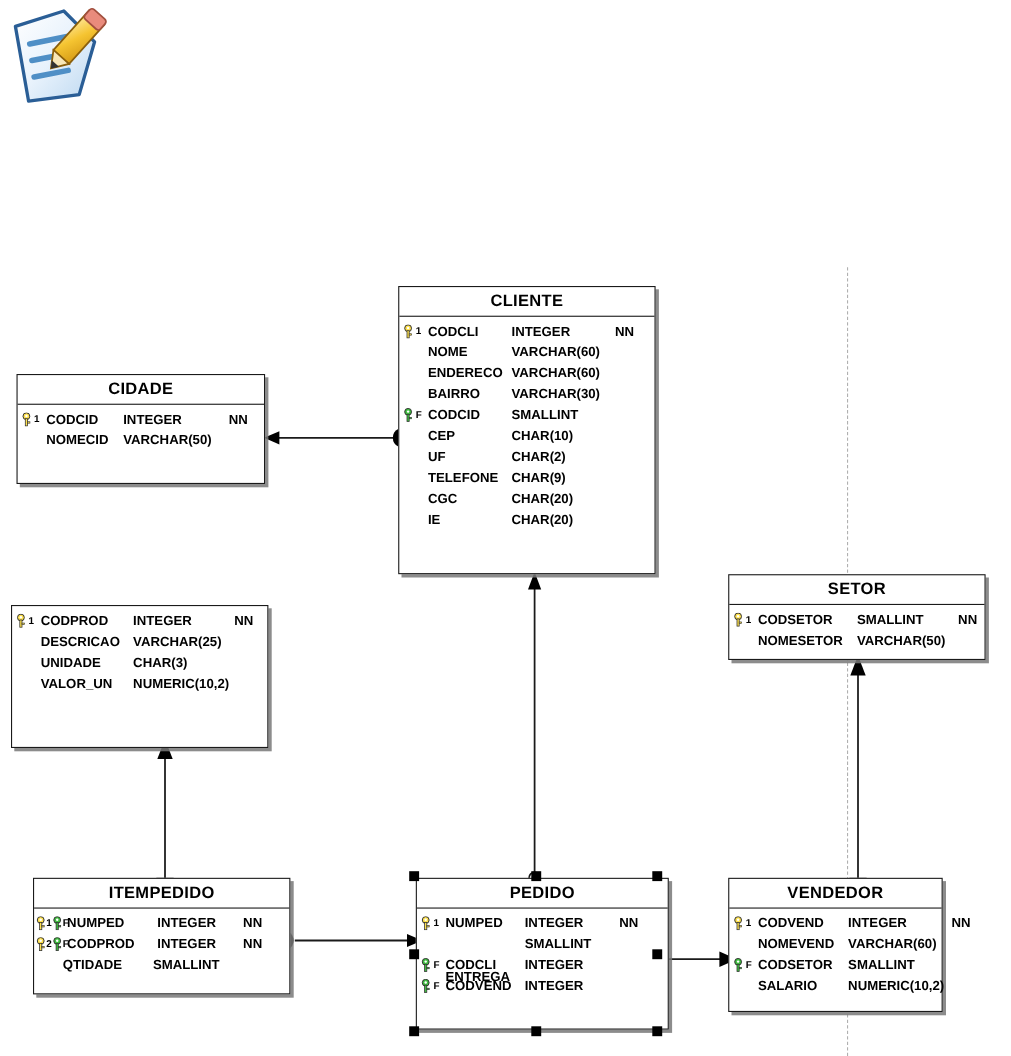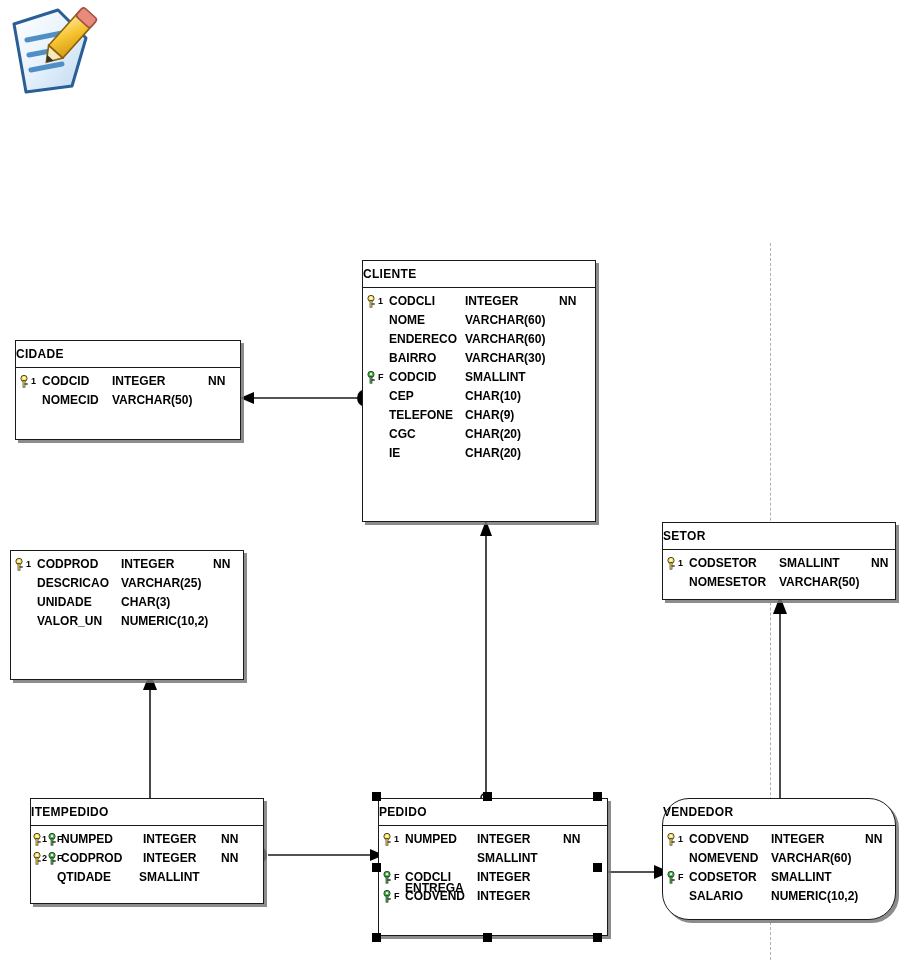--- a/index.html
+++ b/index.html
@@ -35,21 +35,22 @@
   .entity{
     position:absolute;
     background:#ffffff;
     border:1.5px solid #1a1a1a;
     box-sizing:border-box;
     box-shadow:3px 3px 0 0 rgba(120,120,120,.85);
   }
   .entity-title{
     height:26px;
     line-height:26px;
-    font-size:12px;
+    text-align:center;
+    font-size:15px;
     font-weight:bold;
     color:#000;
     border-bottom:1.5px solid #1a1a1a;
     letter-spacing:.3px;
     white-space:nowrap;
     overflow:hidden;
   }
   .entity-body{padding:4px 0 2px 0;}
   .attr-row{
     display:flex;
@@ -259,20 +260,27 @@
           <div class="attr-row">
             <div class="keycell"></div>
             <div class="cols">
               <span style="left: 0px;">CEP</span>
               <span style="left: 76px;">CHAR(10)</span>
             </div>
           </div>
           <div class="attr-row">
             <div class="keycell"></div>
             <div class="cols">
+              <span style="left: 0px;">UF</span>
+              <span style="left: 76px;">CHAR(2)</span>
+            </div>
+          </div>
+          <div class="attr-row">
+            <div class="keycell"></div>
+            <div class="cols">
               <span style="left: 0px;">TELEFONE</span>
               <span style="left: 76px;">CHAR(9)</span>
             </div>
           </div>
           <div class="attr-row">
             <div class="keycell"></div>
             <div class="cols">
               <span style="left: 0px;">CGC</span>
               <span style="left: 76px;">CHAR(20)</span>
             </div>
@@ -490,21 +498,21 @@
         </div>
       </div>
       <div class="sel-handle" style="left: 372px; top: 792px;"></div>
       <div class="sel-handle" style="left: 483px; top: 792px;"></div>
       <div class="sel-handle" style="left: 593px; top: 792px;"></div>
       <div class="sel-handle" style="left: 372px; top: 863px;"></div>
       <div class="sel-handle" style="left: 593px; top: 863px;"></div>
       <div class="sel-handle" style="left: 372px; top: 933px;"></div>
       <div class="sel-handle" style="left: 483px; top: 933px;"></div>
       <div class="sel-handle" style="left: 593px; top: 933px;"></div>
-      <div class="entity" style="left: 662px; top: 798px; width: 234px; height: 122px; border-radius: 27px;">
+      <div class="entity" style="left: 662px; top: 798px; width: 195px; height: 122px;">
         <div class="entity-title">VENDEDOR</div>
         <div class="entity-body">
           <div class="attr-row">
             <div class="keycell">
               <span class="key">
                 <svg width="10" height="13" viewBox="0 0 10 13">
                   <circle cx="5" cy="3.4" r="3.1" fill="#ffe24d" stroke="#333" stroke-width="0.9"></circle>
                   <circle cx="5" cy="3.2" r="1.1" fill="#fff"></circle>
                   <rect x="4" y="5.6" width="2" height="6.6" fill="#ffe24d" stroke="#333" stroke-width="0.7"></rect>
                   <rect x="6" y="8.4" width="2.2" height="1.3" fill="#ffe24d" stroke="#333" stroke-width="0.6"></rect>

